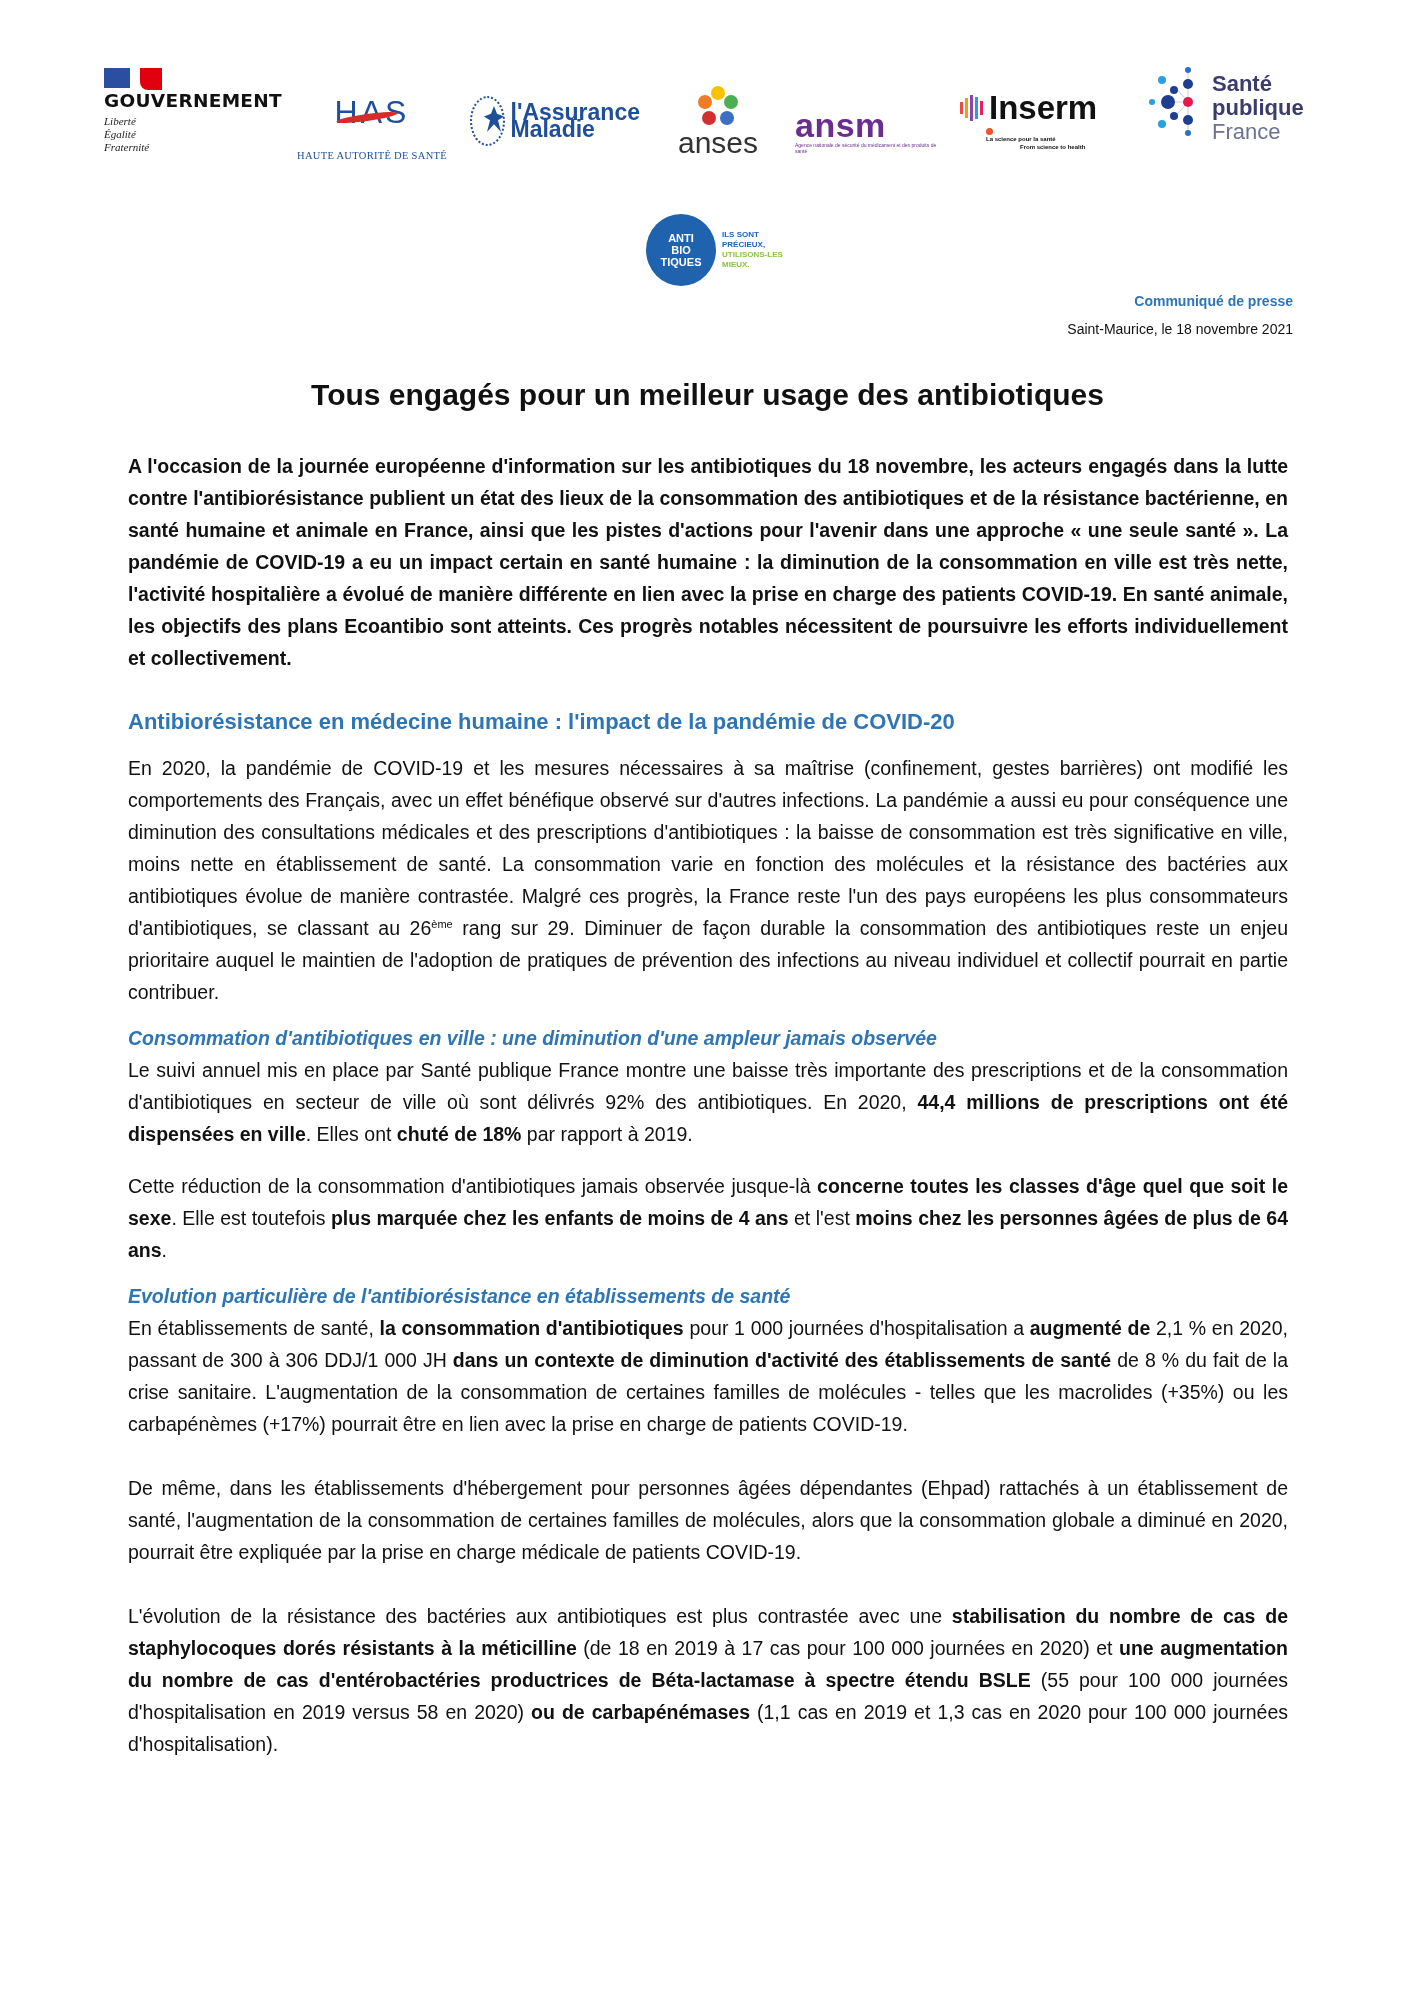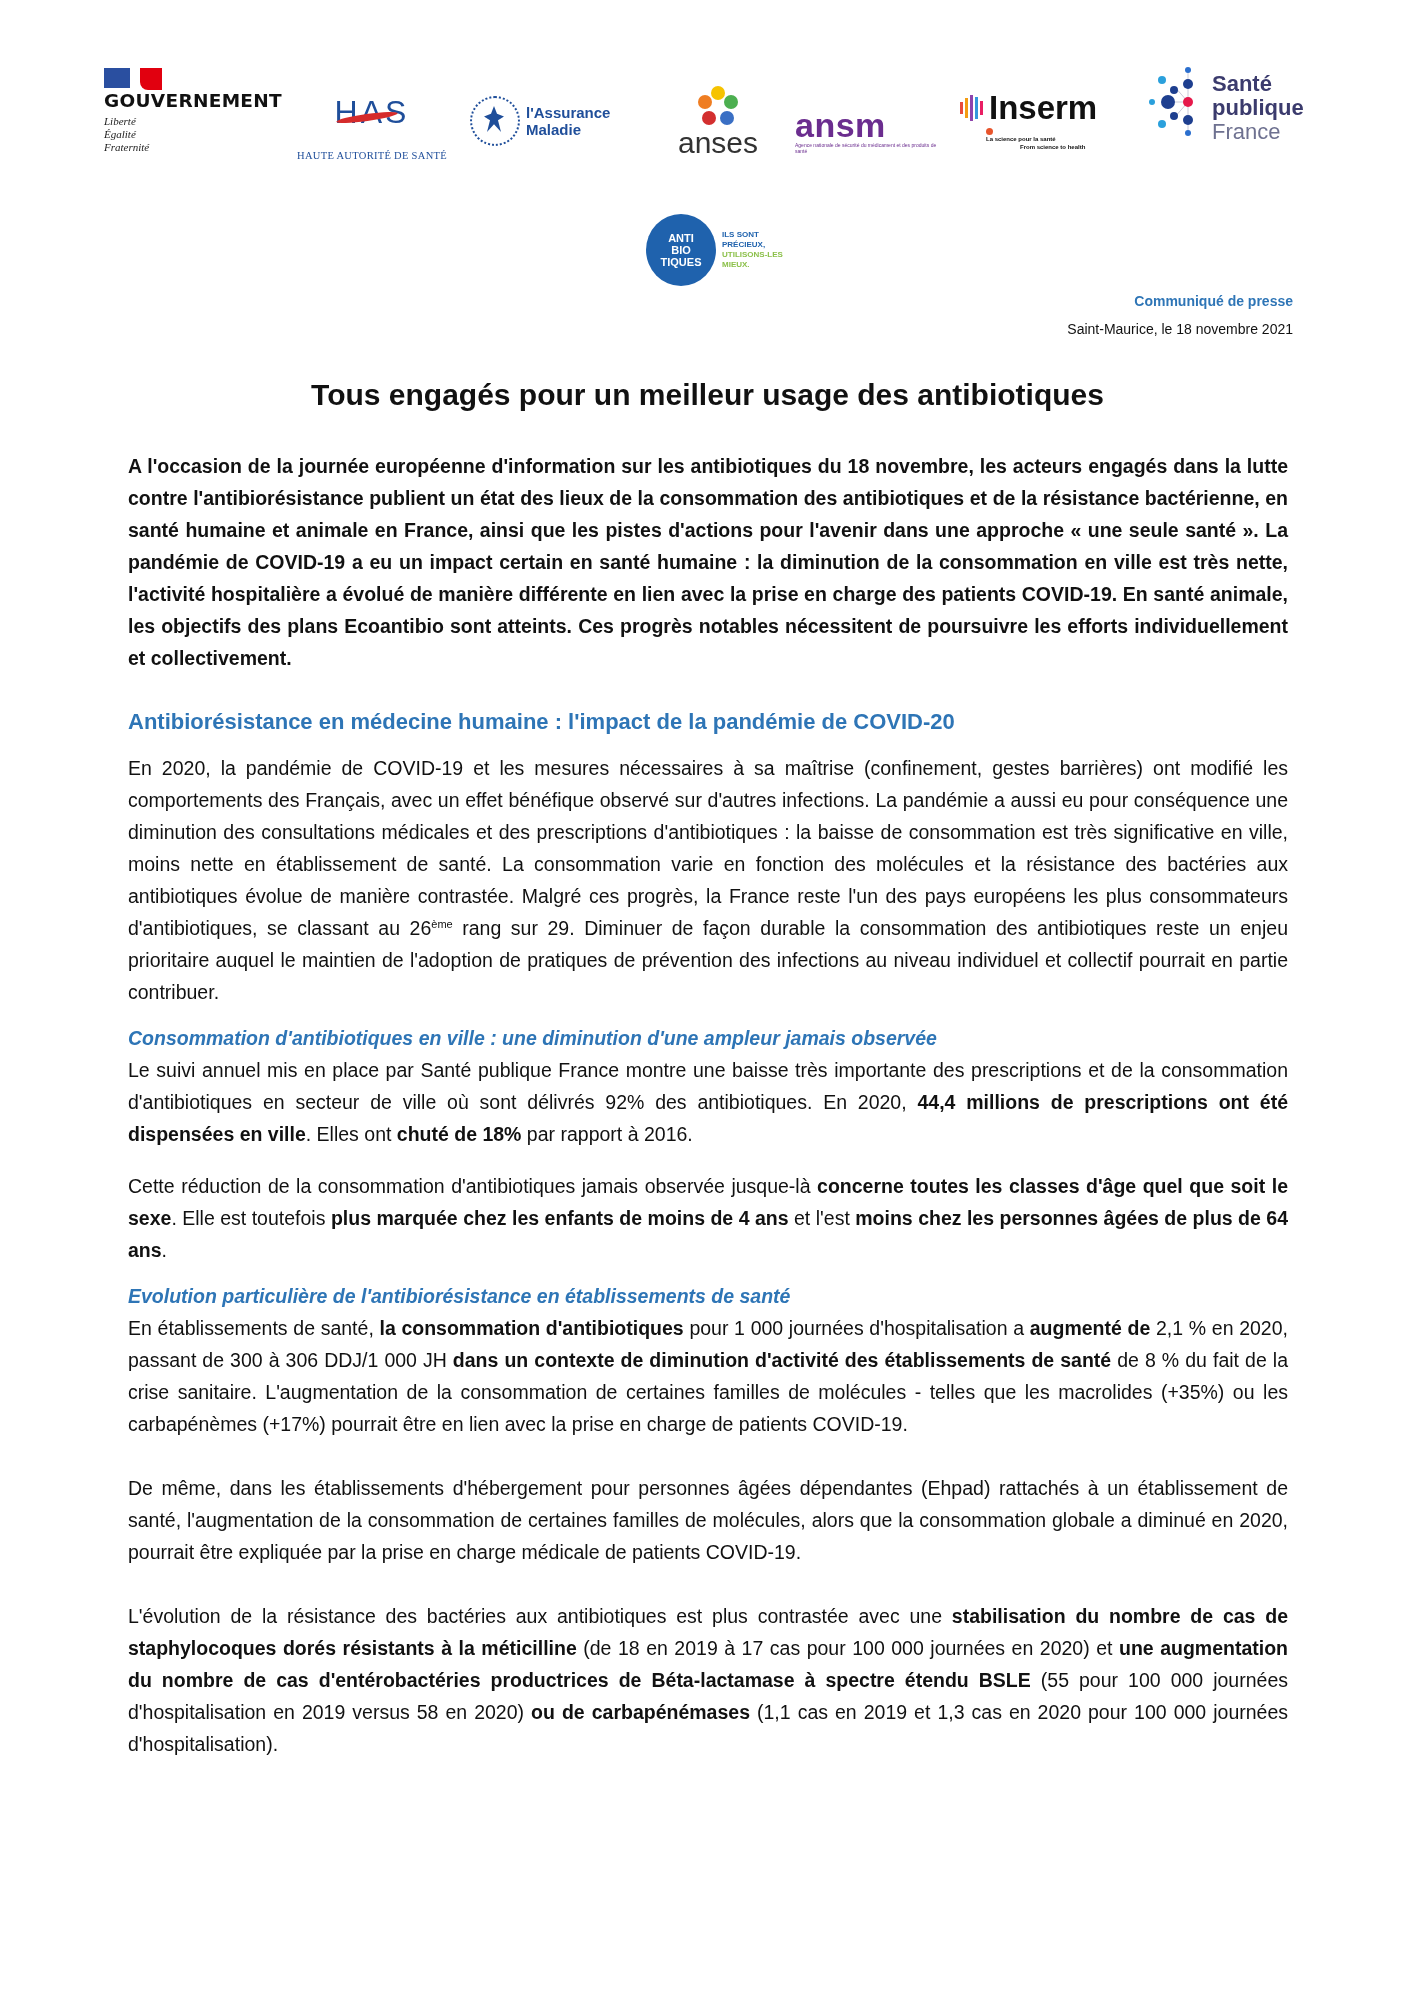--- a/index.html
+++ b/index.html
@@ -25,21 +25,21 @@
     .has .swoosh { position: absolute; left: 44px; top: 22px; width: 62px; height: 7px;
                    background: #d52b2b; border-radius: 50%; transform: rotate(-8deg); }
     .has .sub { font-family: "Liberation Serif", serif; font-size: 10.5px; color: #1f4e9a;
                 margin-top: 18px; letter-spacing: 0.3px; }
 
     .ameli { left: 470px; top: 96px; width: 170px; display: flex; align-items: center; gap: 6px; }
     .ameli .figure { width: 46px; height: 46px; border-radius: 50%; border: 2px dotted #1f4e9a;
                      position: relative; }
     .ameli .figure::after { content: ""; position: absolute; left: 12px; top: 8px; width: 20px; height: 26px;
                             background: #1f4e9a; clip-path: polygon(50% 0,65% 30%,100% 40%,70% 55%,85% 100%,50% 70%,15% 100%,30% 55%,0 40%,35% 30%); }
-    .ameli .txt { font-weight: bold; color: #1f4e9a; font-size: 15px; line-height: 17px; }
+    .ameli .txt { font-weight: bold; color: #1f4e9a; font-size: 23px; line-height: 17px; }
 
     .anses { left: 668px; top: 86px; width: 100px; text-align: center; }
     .anses .flower { width: 40px; height: 40px; margin: 0 auto; position: relative; }
     .anses .petal { position: absolute; width: 14px; height: 14px; border-radius: 50%; }
     .anses .word { font-size: 30px; color: #333; line-height: 30px; margin-top: 2px; }
 
     .ansm { left: 795px; top: 110px; width: 150px; }
     .ansm .word { font-size: 34px; color: #6b2d8f; line-height: 30px; font-weight: bold; letter-spacing: 0.5px; }
     .ansm .sub { font-size: 5px; color: #6b2d8f; line-height: 6px; margin-top: 2px; }
 
@@ -203,21 +203,21 @@
 
   <p class="lead">A l'occasion de la journée européenne d'information sur les antibiotiques du 18 novembre, les acteurs engagés dans la lutte contre l'antibiorésistance publient un état des lieux de la consommation des antibiotiques et de la résistance bactérienne, en santé humaine et animale en France, ainsi que les pistes d'actions pour l'avenir dans une approche « une seule santé ». La pandémie de COVID-19 a eu un impact certain en santé humaine : la diminution de la consommation en ville est très nette, l'activité hospitalière a évolué de manière différente en lien avec la prise en charge des patients COVID-19. En santé animale, les objectifs des plans Ecoantibio sont atteints. Ces progrès notables nécessitent de poursuivre les efforts individuellement et collectivement.</p>
 
   <div class="gap-l"></div>
   <h2>Antibiorésistance en médecine humaine : l'impact de la pandémie de COVID-20</h2>
   <div class="gap-s"></div>
   <p><span>En 2020, la pandémie de COVID-19 et les mesures nécessaires à sa maîtrise (confinement, gestes barrières) ont modifié les comportements des Français, avec un effet bénéfique observé sur d'autres infections. La pandémie a aussi eu pour conséquence une diminution des consultations médicales et des prescriptions d'antibiotiques : la baisse de consommation est très significative en ville, moins nette en établissement de santé. La consommation varie en fonction des molécules et la résistance des bactéries aux antibiotiques évolue de manière contrastée. Malgré ces progrès, la France reste l'un des pays européens les plus consommateurs d'antibiotiques, se classant au 26</span><sup>ème</sup><span> rang sur 29. Diminuer de façon durable la consommation des antibiotiques reste un enjeu prioritaire auquel le maintien de l'adoption de pratiques de prévention des infections au niveau individuel et collectif pourrait en partie contribuer.</span></p>
 
   <div class="gap-s"></div>
   <h3>Consommation d'antibiotiques en ville : une diminution d'une ampleur jamais observée</h3>
-  <p><span>Le suivi annuel mis en place par Santé publique France montre une baisse très importante des prescriptions et de la consommation d'antibiotiques en secteur de ville où sont délivrés 92% des antibiotiques. En 2020, </span><b>44,4 millions de prescriptions ont été dispensées en ville</b><span>. Elles ont </span><b>chuté de 18%</b><span> par rapport à 2016.</span></p>
+  <p><span>Le suivi annuel mis en place par Santé publique France montre une baisse très importante des prescriptions et de la consommation d'antibiotiques en secteur de ville où sont délivrés 92% des antibiotiques. En 2020, </span><b>44,4 millions de prescriptions ont été dispensées en ville</b><span>. Elles ont </span><b>chuté de 18%</b><span> par rapport à 2019.</span></p>
   <div class="gap-m"></div>
   <p><span>Cette réduction de la consommation d'antibiotiques jamais observée jusque-là </span><b>concerne toutes les classes d'âge quel que soit le sexe</b><span>. Elle est toutefois </span><b>plus marquée chez les enfants de moins de 4 ans</b><span> et l'est </span><b>moins chez les personnes âgées de plus de 64 ans</b><span>.</span></p>
 
   <div class="gap-s"></div>
   <h3>Evolution particulière de l'antibiorésistance en établissements de santé</h3>
   <p><span>En établissements de santé, </span><b>la consommation d'antibiotiques</b><span> pour 1 000 journées d'hospitalisation a </span><b>augmenté de</b><span> 2,1 % en 2020, passant de 300 à 306 DDJ/1 000 JH </span><b>dans un contexte de diminution d'activité des établissements de santé</b><span> de 8 % du fait de la crise sanitaire. L'augmentation de la consommation de certaines familles de molécules - telles que les macrolides (+35%) ou les carbapénèmes (+17%) pourrait être en lien avec la prise en charge de patients COVID-19.</span></p>
   <div class="gap-l"></div>
   <p>De même, dans les établissements d'hébergement pour personnes âgées dépendantes (Ehpad) rattachés à un établissement de santé, l'augmentation de la consommation de certaines familles de molécules, alors que la consommation globale a diminué en 2020, pourrait être expliquée par la prise en charge médicale de patients COVID-19.</p>
   <div class="gap-l"></div>
   <p><span>L'évolution de la résistance des bactéries aux antibiotiques est plus contrastée  avec une </span><b>stabilisation du nombre de cas de staphylocoques dorés résistants à la méticilline</b><span> (de 18 en 2019 à 17 cas pour 100 000 journées en 2020) et </span><b>une augmentation du nombre de cas d'entérobactéries productrices de Béta-lactamase à spectre étendu BSLE</b><span> (55 pour 100 000 journées d'hospitalisation en 2019 versus 58 en 2020) </span><b>ou de carbapénémases</b><span> (1,1 cas en 2019 et 1,3 cas en 2020 pour 100 000 journées d'hospitalisation).</span></p>

